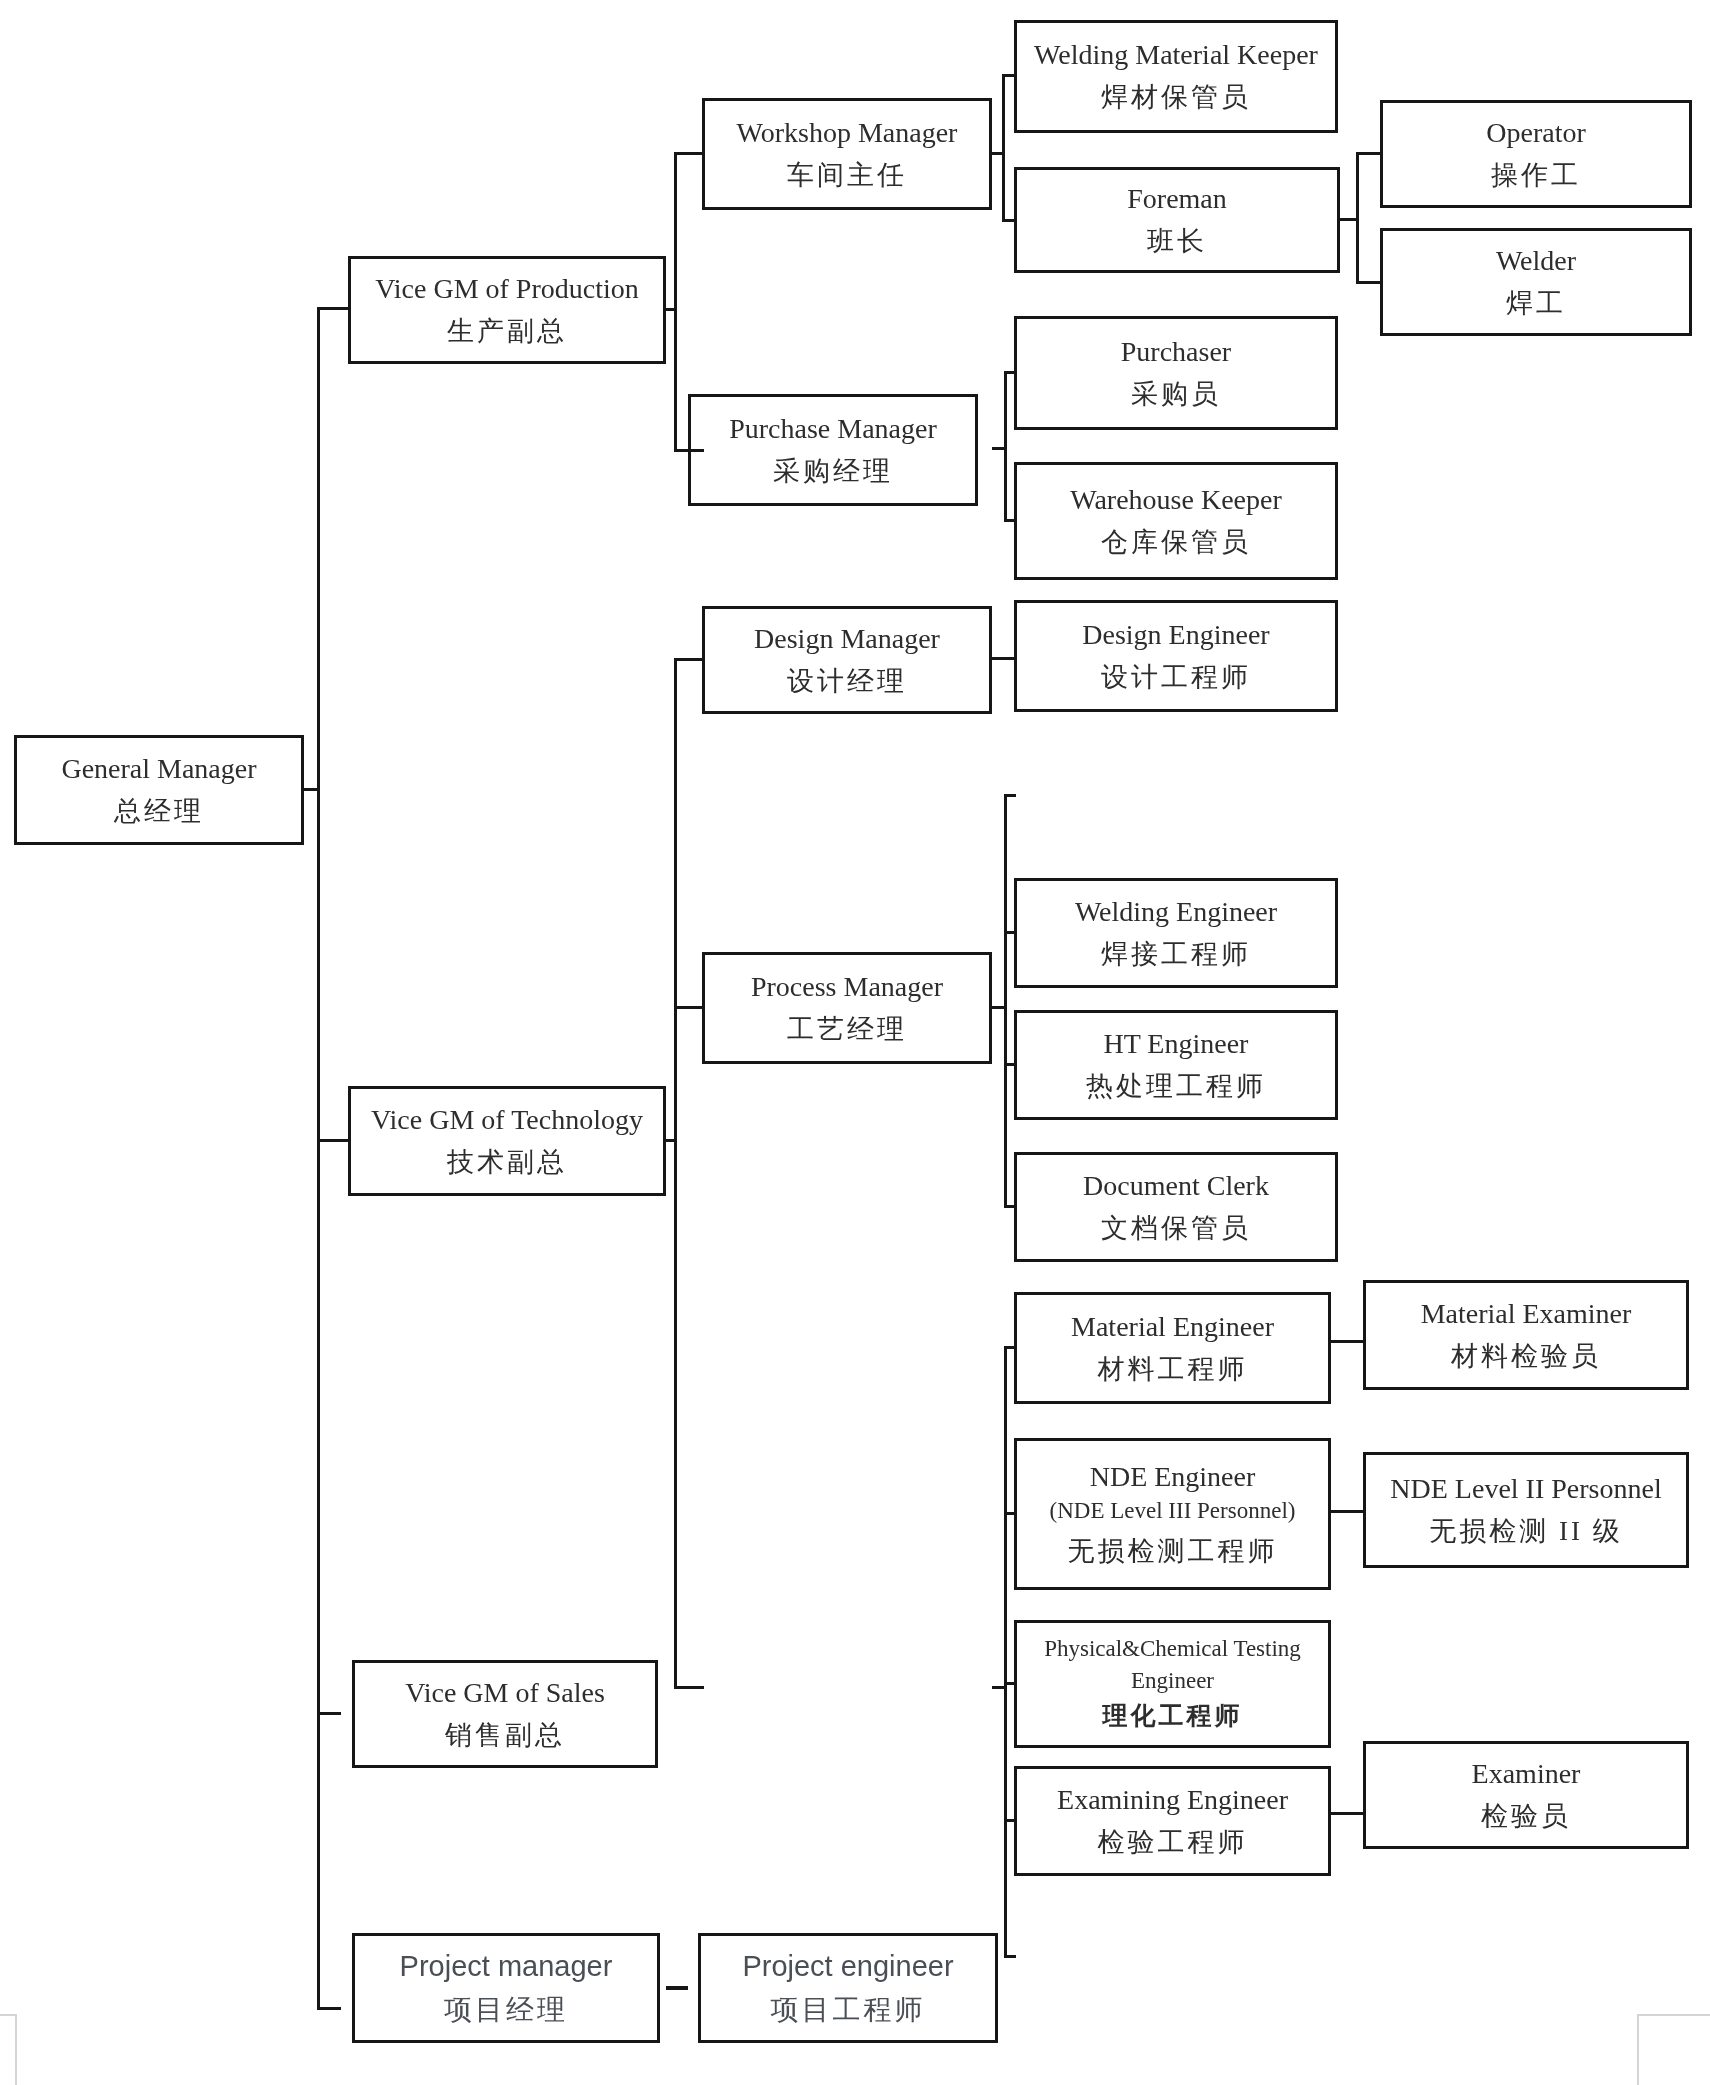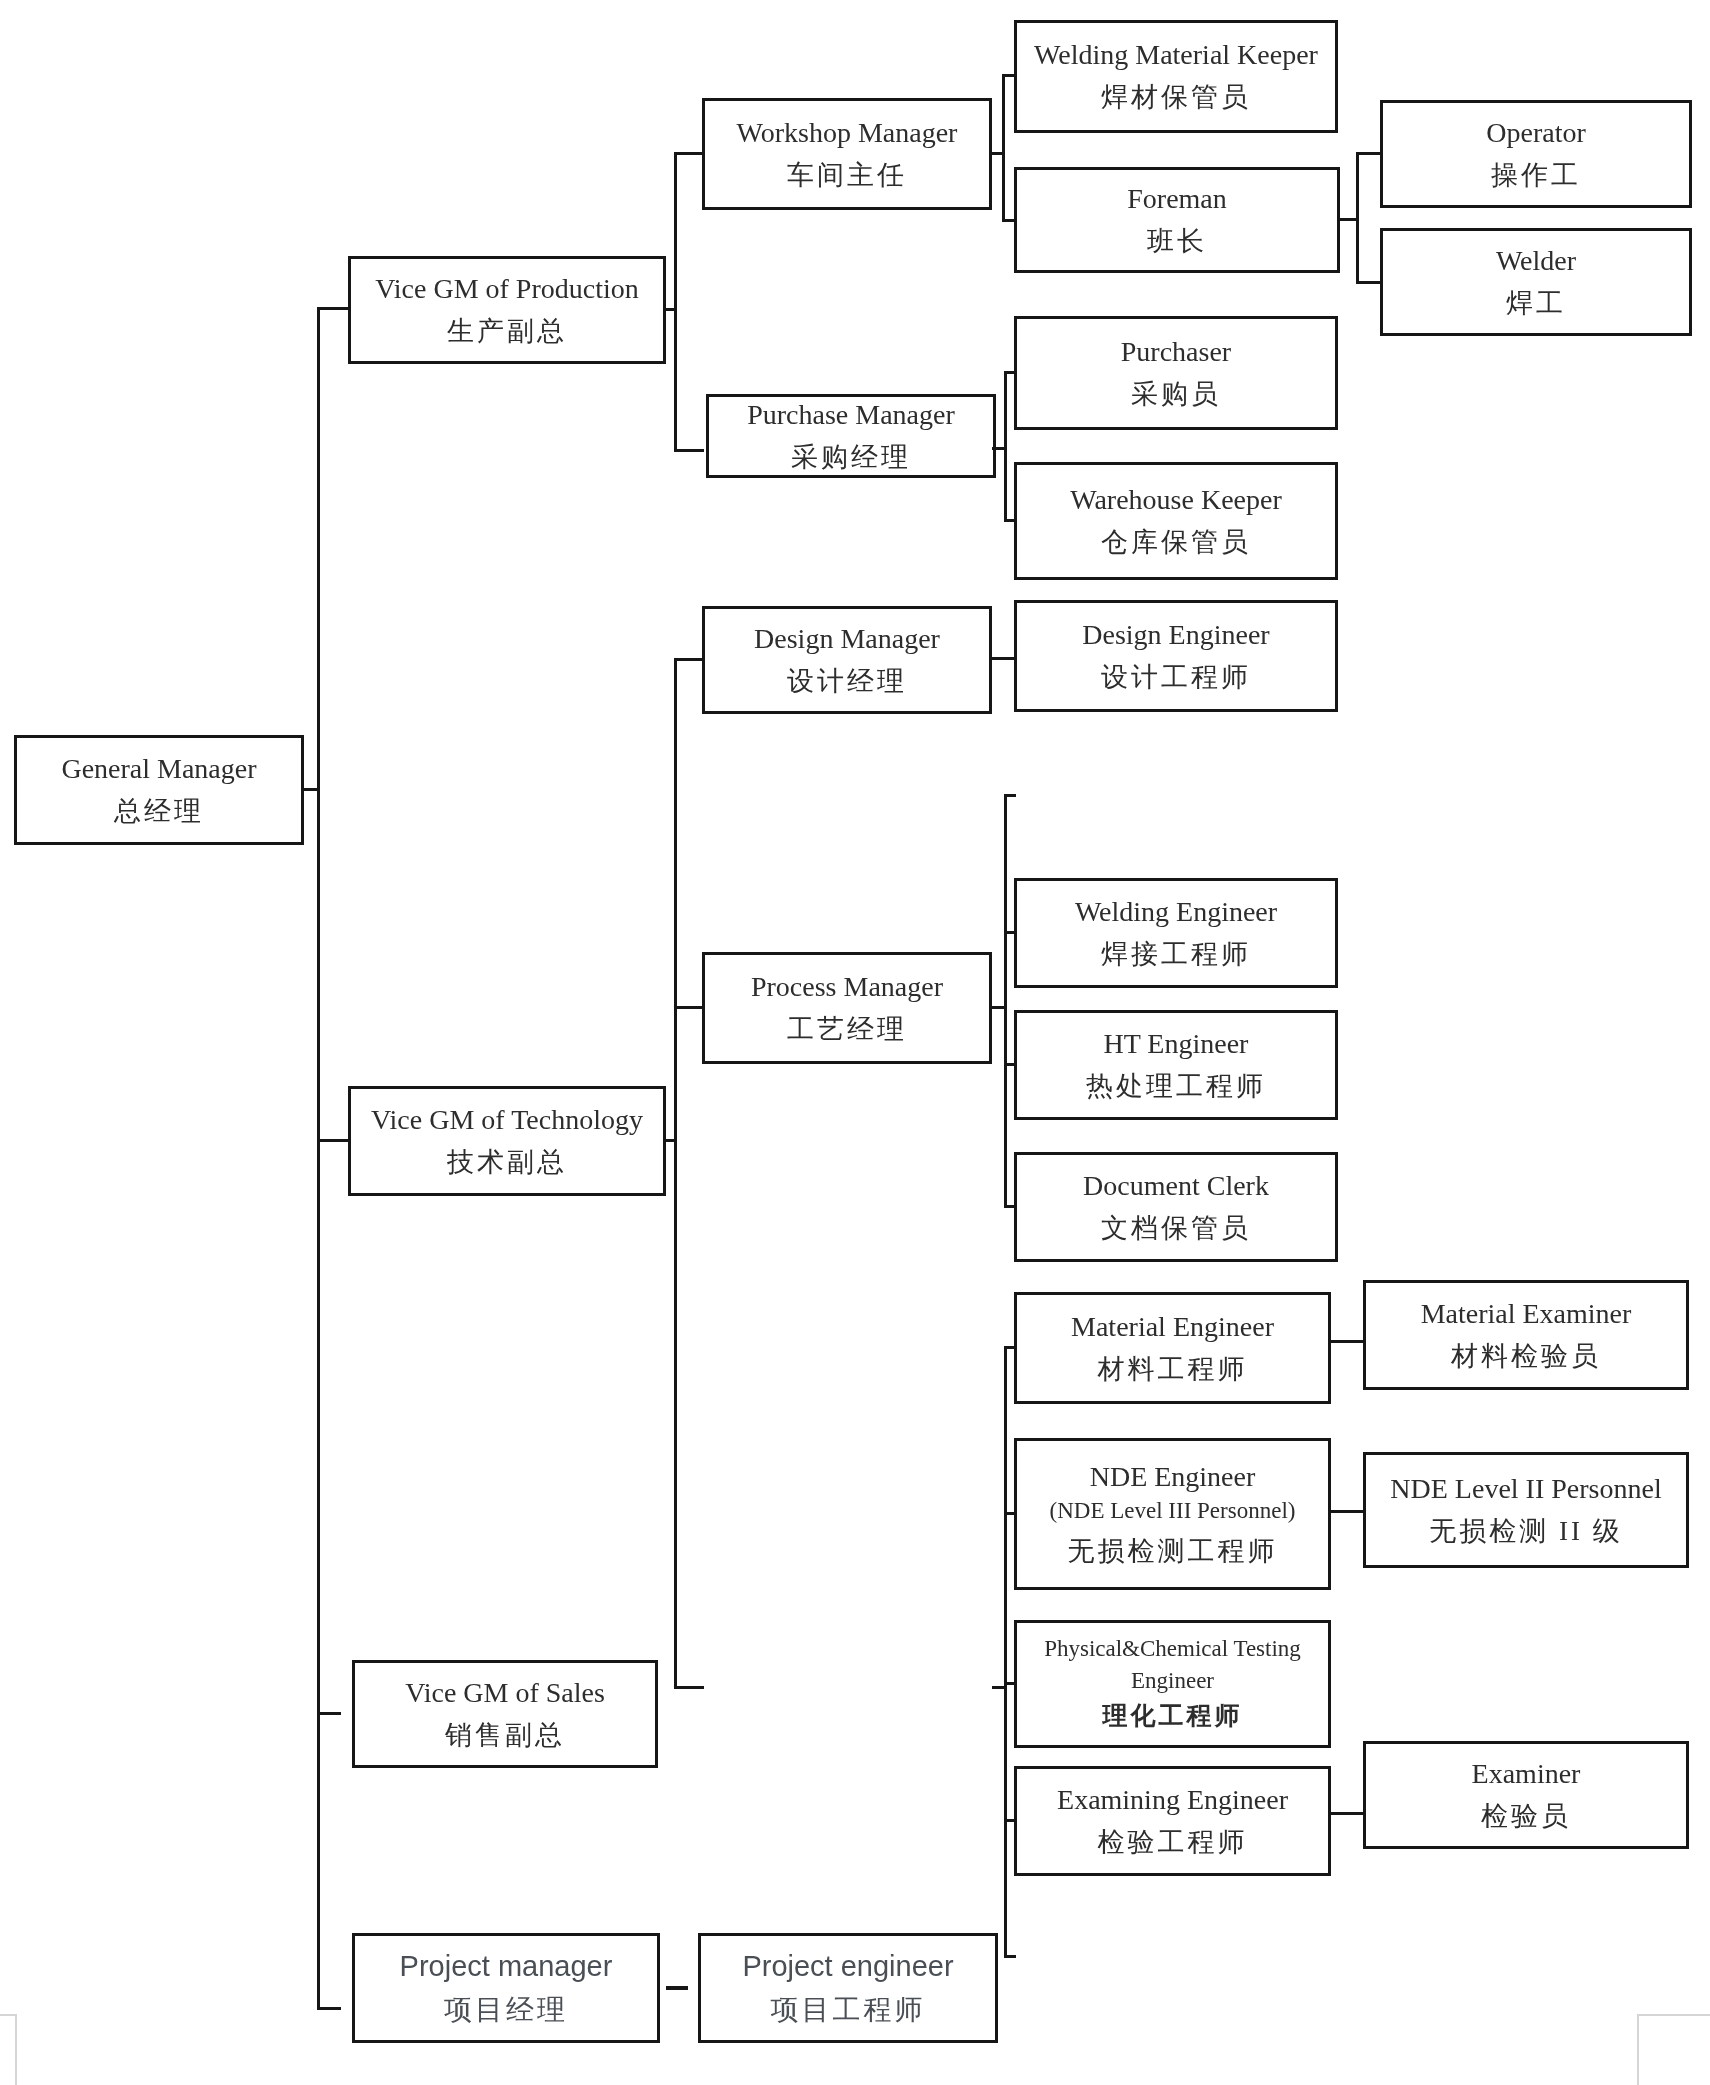--- a/index.html
+++ b/index.html
@@ -55,21 +55,21 @@
   </div>
   <div class="node sans" style="left:352px;top:1933px;width:308px;height:110px">
     <div class="en">Project manager</div>
     <div class="zh">项目经理</div>
   </div>
 
   <div class="node" style="left:702px;top:98px;width:290px;height:112px">
     <div class="en">Workshop Manager</div>
     <div class="zh">车间主任</div>
   </div>
-  <div class="node" style="left:706px;top:394px;width:290px;height:84px">
+  <div class="node" style="left:688px;top:394px;width:290px;height:112px">
     <div class="en">Purchase Manager</div>
     <div class="zh">采购经理</div>
   </div>
   <div class="node" style="left:702px;top:606px;width:290px;height:108px">
     <div class="en">Design Manager</div>
     <div class="zh">设计经理</div>
   </div>
   <div class="node" style="left:702px;top:952px;width:290px;height:112px">
     <div class="en">Process Manager</div>
     <div class="zh">工艺经理</div>

